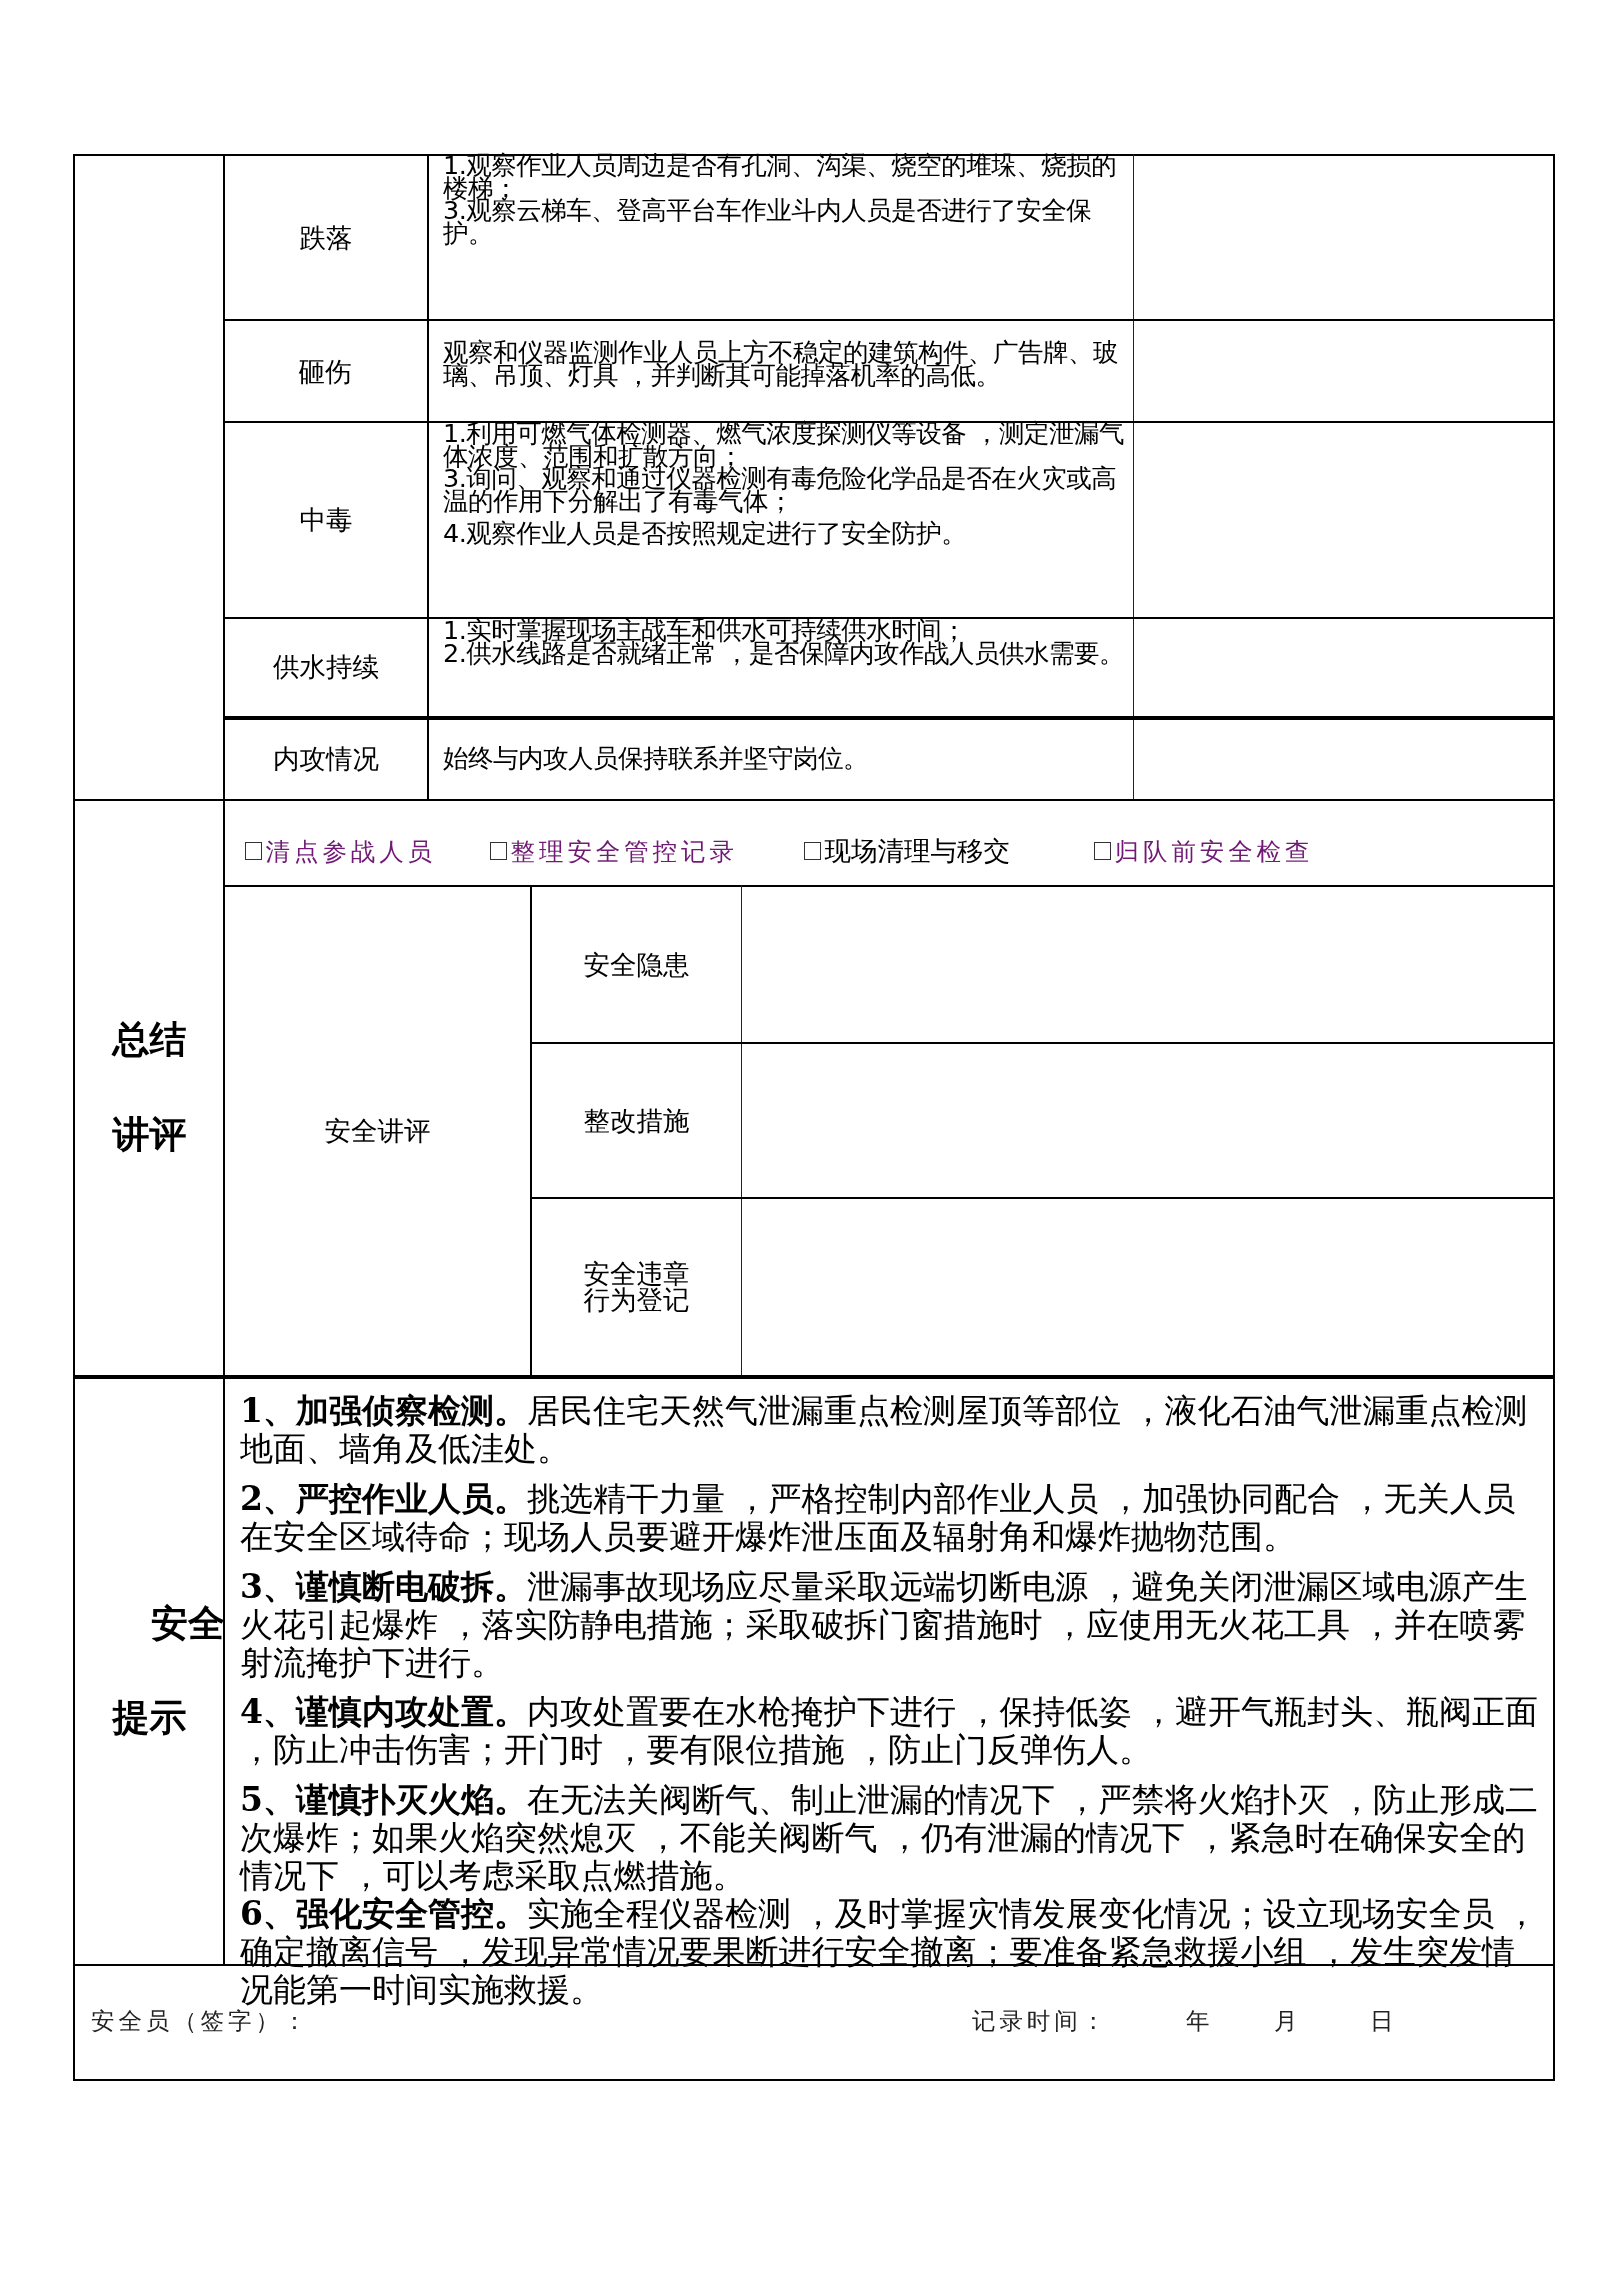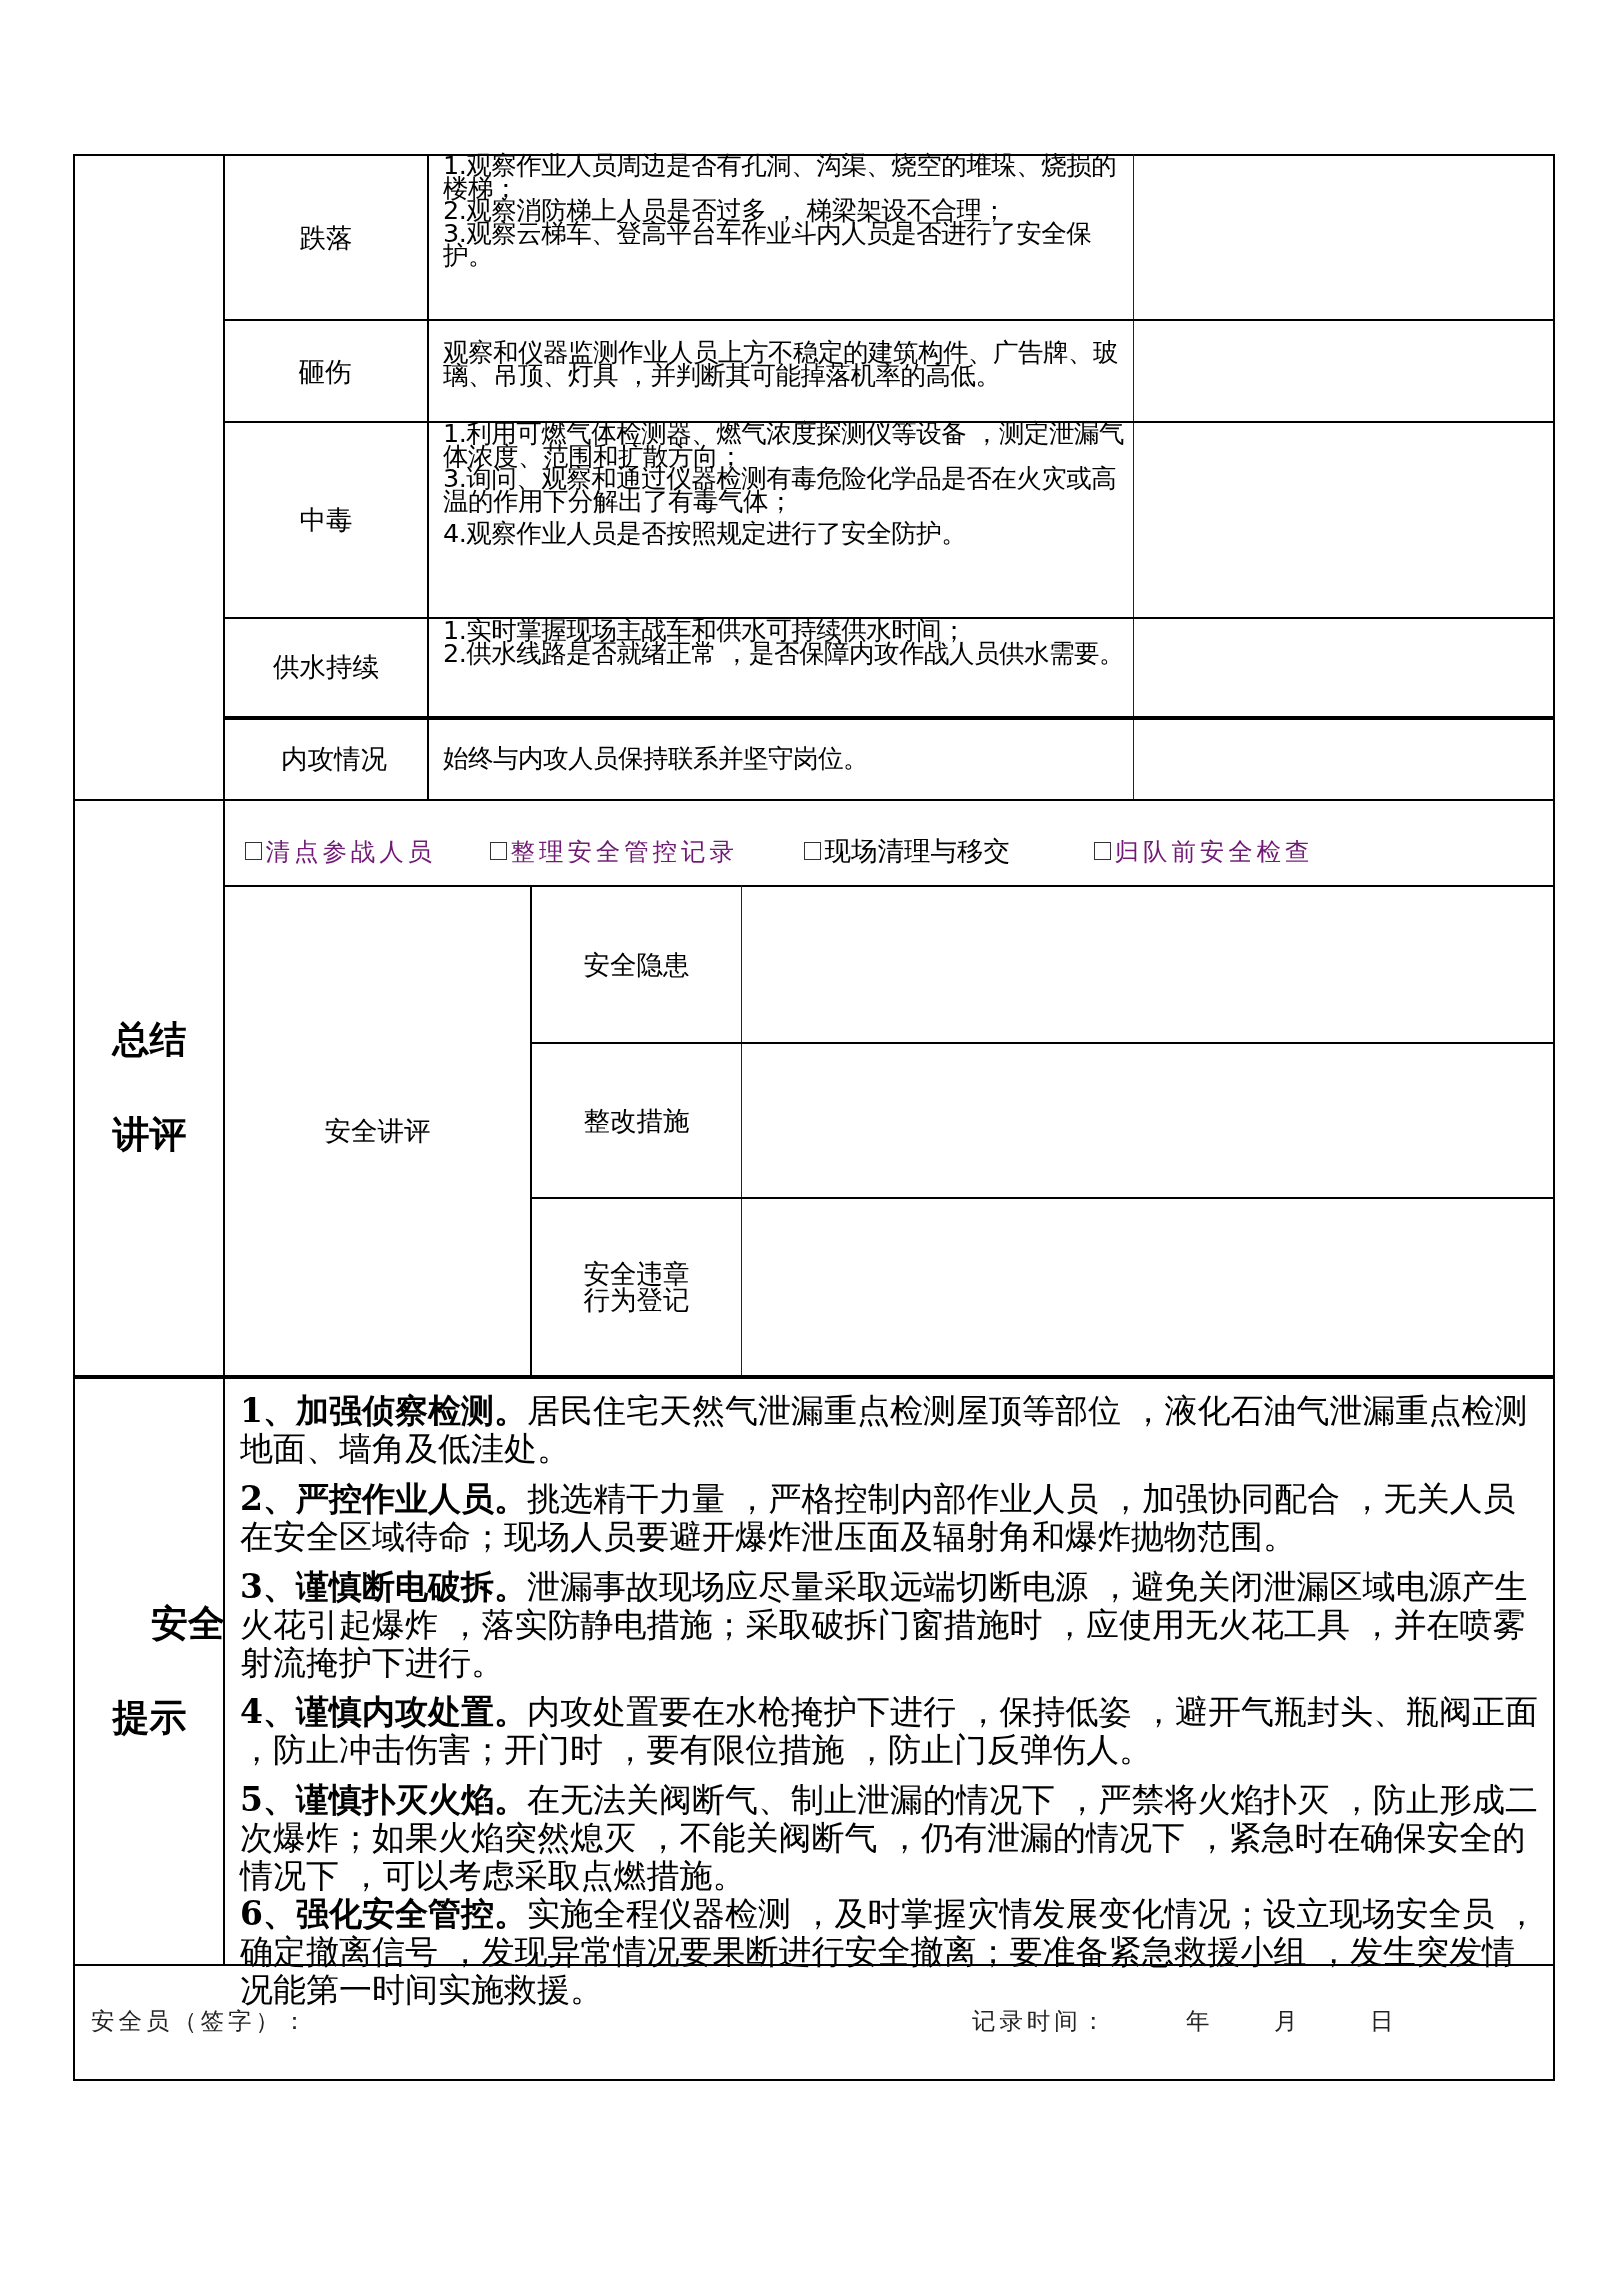--- a/index.html
+++ b/index.html
@@ -60,21 +60,20 @@
 
   <div class="hline thick" style="left:73px; top:1375px; width:1482px;"></div>
 
   <div class="hline" style="left:73px; top:1964px; width:1482px;"></div>
 </div>
 
 <div>
   <div class="cell-label" style="left:225px; top:156px; width:202px; height:163px;">跌落</div>
   <div class="cell-body" style="left:443px; top:154px; width:686px;">
     <p>1.观察作业人员周边是否有孔洞、沟渠、烧空的堆垛、烧损的楼梯；</p>
-    <p>2.观察消防梯上人员是否过多 ， 梯梁架设不合理；</p>
     <p>3.观察云梯车、登高平台车作业斗内人员是否进行了安全保护。</p>
   </div>
   <div class="abs" style="left:1135px; top:156px; width:418px; height:163px;"></div>
 </div>
 
 <div>
   <div class="cell-label" style="left:225px; top:321px; width:200px; height:101px;">砸伤</div>
   <div class="cell-body" style="left:443px; top:341px; width:686px;">
     <p>观察和仪器监测作业人员上方不稳定的建筑构件、广告牌、玻璃、吊顶、灯具 ，并判断其可能掉落机率的高低。</p>
   </div>
@@ -94,21 +93,21 @@
 <div>
   <div class="cell-label" style="left:225px; top:619px; width:202px; height:96px;">供水持续</div>
   <div class="cell-body" style="left:443px; top:619px; width:686px;">
     <p>1.实时掌握现场主战车和供水可持续供水时间；</p>
     <p>2.供水线路是否就绪正常 ，是否保障内攻作战人员供水需要。</p>
   </div>
   <div class="abs" style="left:1135px; top:619px; width:418px; height:96px;"></div>
 </div>
 
 <div>
-  <div class="cell-label" style="left:225px; top:719px; width:202px; height:79px;margin-left:8px;">内攻情况</div>
+  <div class="cell-label" style="left:225px; top:719px; width:202px; height:79px;">内攻情况</div>
   <div class="cell-body" style="left:443px; top:747px; width:686px;">
     <p>始终与内攻人员保持联系并坚守岗位。</p>
   </div>
   <div class="abs" style="left:1135px; top:719px; width:418px; height:79px;"></div>
 </div>
 
 <div>
   <div class="big-label" style="top:1015px;">总结</div>
   <div class="big-label" style="top:1110px;">讲评</div>
 

